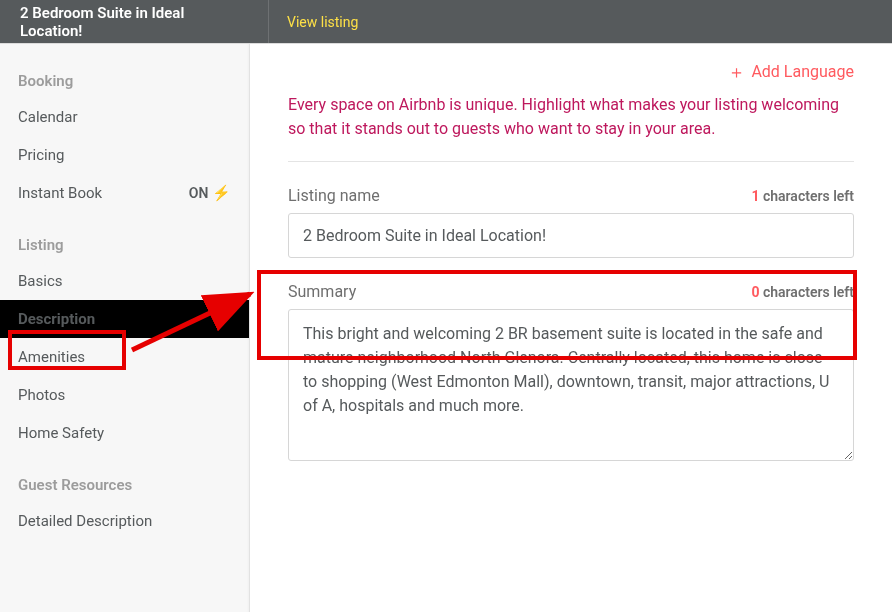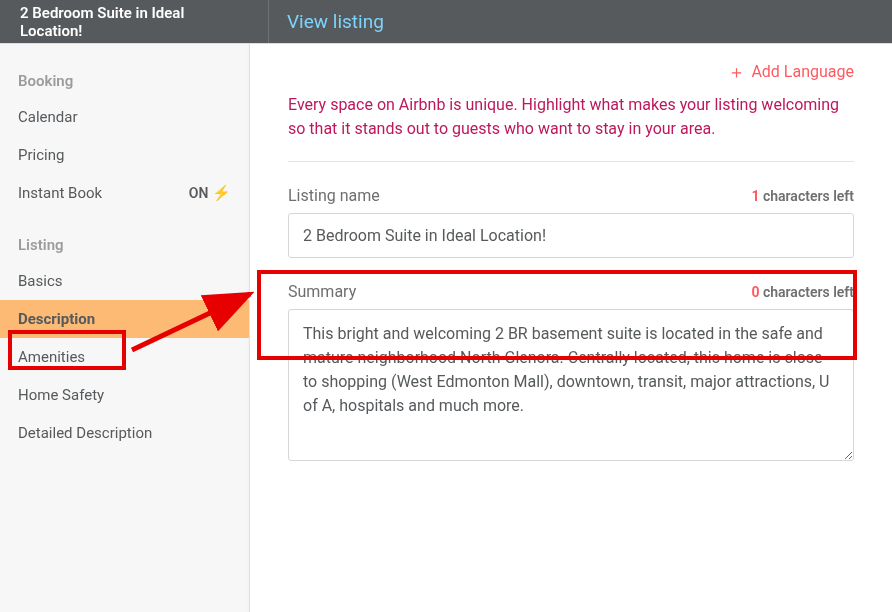--- a/index.html
+++ b/index.html
@@ -23,22 +23,22 @@
       font-size: 15px;
       display: flex;
       align-items: center;
       border-right: 1px solid #6e7173;
       width: 269px;
     }
     .topbar-viewlisting {
       padding: 0 18px;
       display: flex;
       align-items: center;
-      font-size: 19px;
-      color: #7dd3fc;
+      font-size: 14px;
+      color: #fde047;
       cursor: pointer;
     }
     .layout {
       display: flex;
       height: calc(100% - 43px);
       border-top: 1px solid #dcdcdc;
     }
     .sidebar {
       width: 250px;
       background: #f7f7f7;
@@ -54,21 +54,21 @@
     }
     .sidebar-item {
       display: flex;
       align-items: center;
       padding: 10px 18px;
       font-size: 15px;
       color: #565a5c;
       cursor: pointer;
     }
     .sidebar-item.active {
-      background: #fdba74;
+      background: #000000;
       font-weight: 700;
     }
     .sidebar-item .toggle {
       margin-left: auto;
       color: #565a5c;
       font-weight: 600;
       font-size: 14px;
       display: flex;
       align-items: center;
       gap: 4px;
@@ -221,23 +221,27 @@
     <div class="sidebar-item">
       <span>Basics</span>
     </div>
     <div class="sidebar-item active">
       <span>Description</span>
     </div>
     <div class="sidebar-item">
       <span>Amenities</span>
     </div>
     <div class="sidebar-item">
+      <span>Photos</span>
+    </div>
+    <div class="sidebar-item">
       <span>Home Safety</span>
     </div>
 
+    <div class="section-header" style="margin-top:14px;">Guest Resources</div>
     <div class="sidebar-item">
       <span>Detailed Description</span>
     </div>
   </div>
 
   <div class="main">
     <div class="add-language-row">
       <div class="add-language">
         <span class="plus-icon">＋</span>
         <span>Add Language</span>

